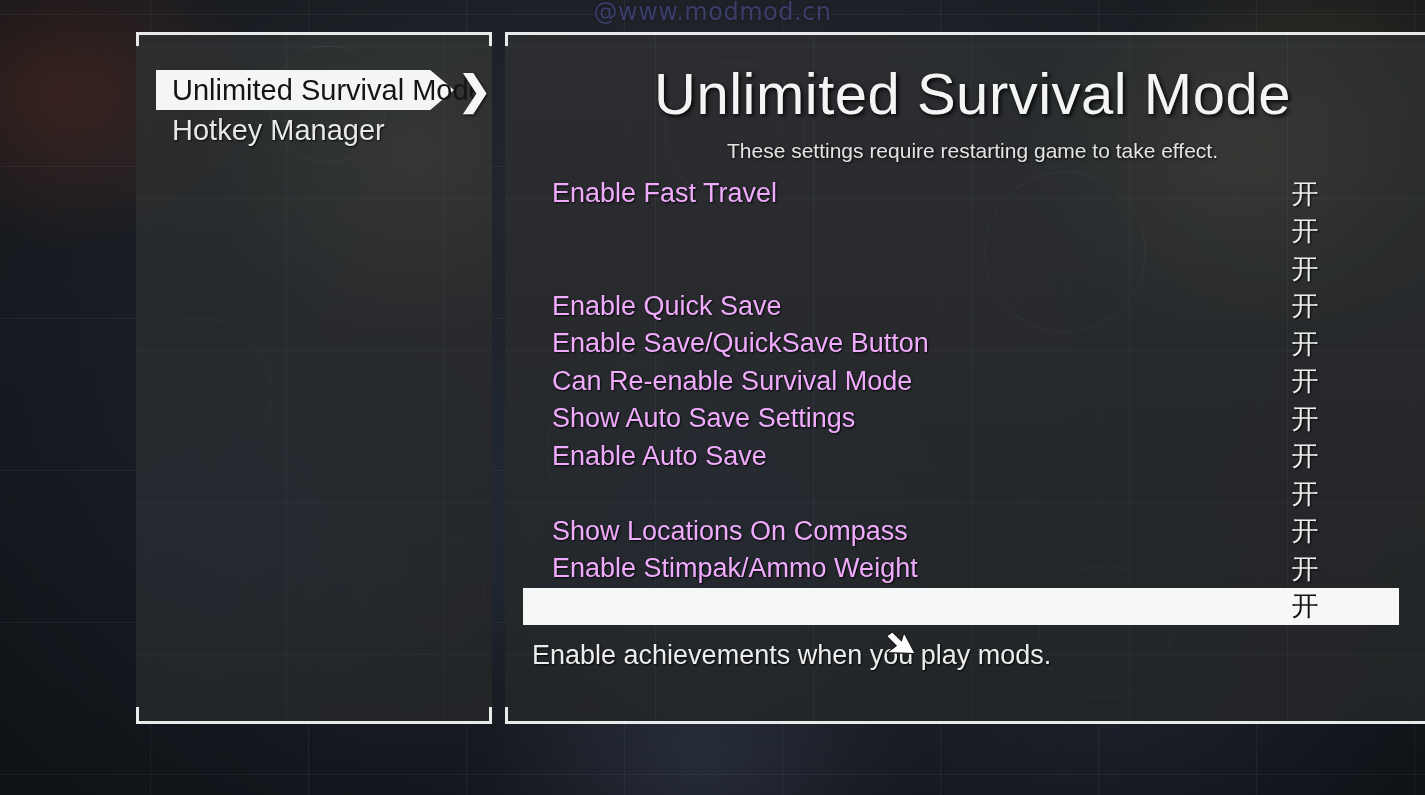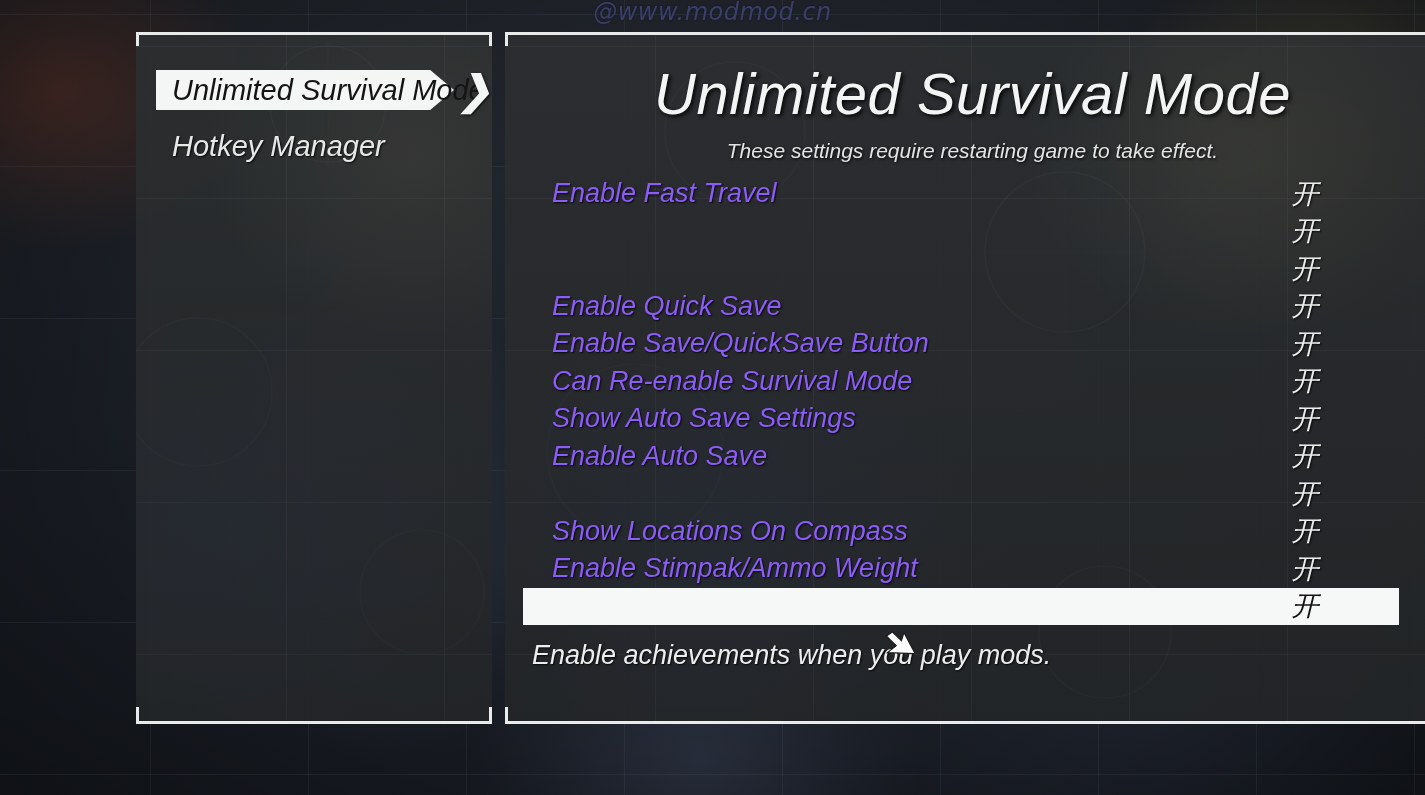--- a/index.html
+++ b/index.html
@@ -4,21 +4,21 @@
 <style>
   * { margin:0; padding:0; box-sizing:border-box; }
   html, body {
     width:1425px; height:795px;
     overflow:hidden;
     background:#1b2028;
     font-family:"Liberation Sans", sans-serif;
   }
 
   
-  #screen { position:relative; width:1425px; height:795px; overflow:hidden;font-style:italic; }
+  #screen { position:relative; width:1425px; height:795px; overflow:hidden; }
 
   .bg-base {
     position:absolute; inset:0;
     background:
       radial-gradient(ellipse 280px 220px at 60px 90px,  rgba(90,52,44,0.85) 0%, rgba(60,40,36,0.0) 72%),
       radial-gradient(ellipse 320px 300px at 1330px 140px, rgba(120,110,62,0.55) 0%, rgba(90,85,50,0.0) 70%),
       radial-gradient(ellipse 260px 330px at 380px 520px, rgba(44,54,70,0.8) 0%, rgba(40,48,62,0.0) 72%),
       radial-gradient(ellipse 300px 260px at 700px 760px, rgba(52,60,78,0.7) 0%, rgba(40,48,62,0.0) 74%),
       radial-gradient(ellipse 420px 300px at 1150px 700px, rgba(38,44,58,0.8) 0%, rgba(34,40,52,0.0) 74%),
       linear-gradient(178deg, #23272e 0%, #1e232b 45%, #191d25 100%);
@@ -139,21 +139,21 @@
     display:flex; align-items:center;
   }
   .row-hl {
     position:absolute; left:18px; top:0px; width:876px; height:37px;
     background:#f6f7f7;
     z-index:-1;
   }
   .setting-label {
     position:absolute; left:47px;
     font-size:27px;
-    color:#8b5cf6;
+    color:#f0abfc;
     text-shadow:1px 1px 2px rgba(0,0,0,0.85);
     white-space:nowrap;
   }
   .setting-value {
     position:absolute; left:760px; width:80px;
     text-align:center;
     font-size:27px;
     color:#eceded;
     text-shadow:1px 1px 2px rgba(0,0,0,0.85);
     font-family:"DejaVu Sans", sans-serif;
@@ -192,21 +192,21 @@
       <line x1="192" y1="10" x2="192" y2="134" stroke="rgba(200,210,220,0.05)" stroke-width="1"></line>
     </svg>
     <div class="panel-shade"></div>
 
     <nav class="sidebar">
       <div class="side-item active" style="top:0;margin-top:38px;">
         <span class="side-hl"></span>
         <span>Unlimited Survival Mode</span>
         <span class="side-chevron">❯</span>
       </div>
-      <div class="side-item" style="margin-top:16px;">
+      <div class="side-item" style="margin-top:0px;">
         <span>Hotkey Manager</span>
       </div>
     </nav>
   </div>
 
   <div class="bracket">
     <div class="bk-h" style="left:136px; top:32px;  width:356px;"></div>
     <div class="bk-v" style="left:136px; top:32px;  height:14px;"></div>
     <div class="bk-v" style="left:489px; top:32px;  height:14px;"></div>
     <div class="bk-h" style="left:136px; top:721px; width:356px;"></div>

